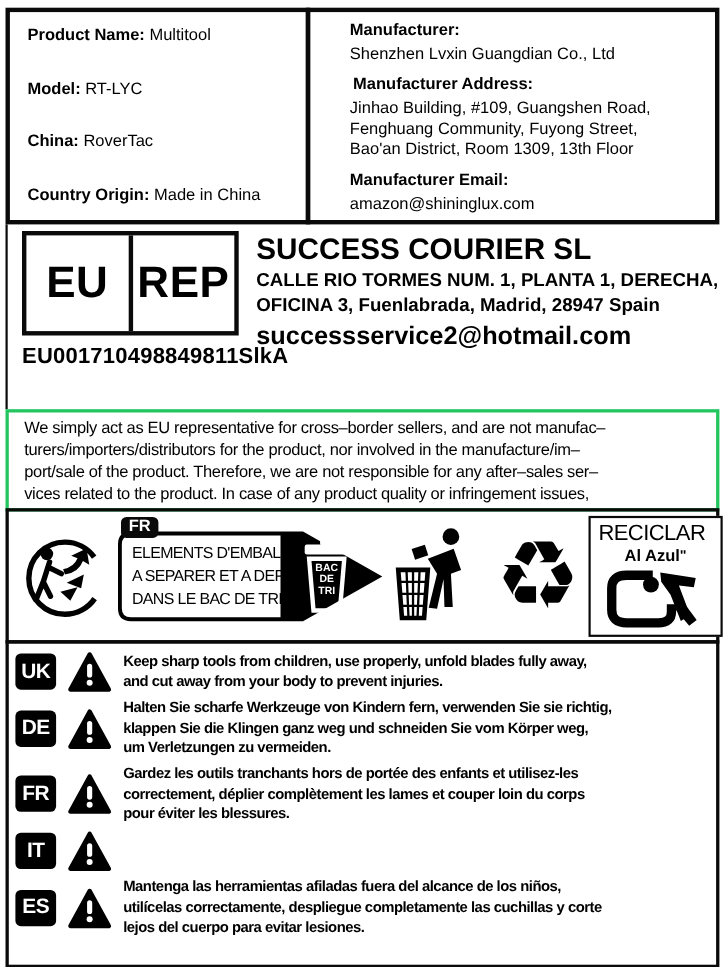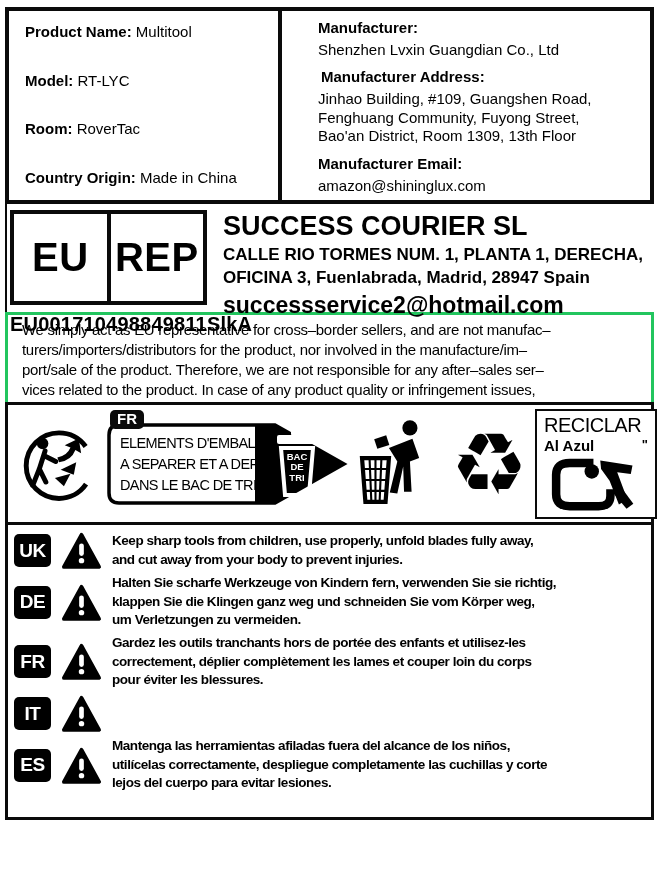--- a/index.html
+++ b/index.html
@@ -14,21 +14,21 @@
   .prow b { font-weight:bold; }
   .manu-box { flex:1; margin-left:-4px; border:4px solid #0a0a0a; padding:8px 8px 4px 36px; font-size:15px; }
   .m-bold { font-weight:bold; white-space:nowrap; }
   .m-name { margin-top:5px; white-space:nowrap; }
   .m-addr-label { margin-top:10px; margin-left:3px; }
   .m-addr { margin-top:5px; line-height:18.5px; white-space:nowrap; }
   .m-email-label { margin-top:9px; }
   .m-email { margin-top:5px; white-space:nowrap; }
 
   
-  .eurep { height:108px; border-left:2px solid #0a0a0a; display:flex; padding:6px 0 0 3px; }
+  .eurep { height:168px; border-left:2px solid #0a0a0a; display:flex; padding:6px 0 0 13px; }
   .eurep-left { width:205px; flex:none; }
   .eurep-badge { display:flex; border:4px solid #0a0a0a; width:197px; height:95px; }
   .ecell { flex:1; display:flex; align-items:center; justify-content:center; font-weight:bold; font-size:40px; letter-spacing:0.5px; }
   .ecell + .ecell { border-left:4px solid #0a0a0a; }
   .eurep-code { font-size:20px; font-weight:600; margin-top:8px; white-space:nowrap; letter-spacing:0.2px; }
   .eurep-right { margin-left:8px; }
   .company { font-size:27px; font-weight:bold; line-height:32px; white-space:nowrap; }
   .eu-address { font-size:17px; font-weight:bold; line-height:22.5px; margin-top:2px; white-space:nowrap; }
   .eu-email { font-size:23px; font-weight:bold; margin-top:3px; white-space:nowrap; }
 
@@ -42,42 +42,42 @@
   .banner .shape { position:absolute; inset:0; width:100%; height:100%; }
   .fr-tag { position:absolute; top:-8px; left:7px; background:#0a0a0a; color:#fff; font-weight:bold; font-size:15px; padding:0 7px 2px; border-radius:5px; z-index:2; }
   .btext { position:absolute; left:17px; top:15px; font-size:14.5px; line-height:21px; letter-spacing:-0.6px; white-space:nowrap; z-index:1; }
   .bin-wrap { position:absolute; right:24px; top:11px; width:56px; height:70px; z-index:1; }
   .bin-wrap svg { position:absolute; inset:0; }
   .bin-text { position:absolute; top:23px; left:0; right:0; text-align:center; color:#fff; font-size:9.5px; font-weight:bold; line-height:10.5px; letter-spacing:0; }
   .tidyman { width:84px; height:96px; flex:none; margin-left:8px; }
   .mobius { font-family:"DejaVu Sans",sans-serif; font-size:86px; line-height:90px; width:92px; text-align:center; flex:none; margin-left:2px; }
   .reciclar { width:122px; height:110px; border:2px solid #0a0a0a; flex:none; margin-left:auto; padding:3px 7px; background:#fff; }
   .rec-title { font-size:20px; letter-spacing:-0.5px; line-height:23px; white-space:nowrap; }
-  .rec-sub-row { display:flex; justify-content:space-between; align-items:flex-start; }
+  .rec-sub-row { display:flex; justify-content:center; align-items:flex-start; }
   .rec-sub { font-size:15px; font-weight:bold; line-height:17px; }
   .rec-quote { font-size:13px; font-weight:bold; }
   .rec-picto { display:block; margin:3px auto 0; }
 
   
   .warnings { border:3px solid #0a0a0a; margin-top:-3px; height:298px; display:flex; flex-direction:column; justify-content:space-between; padding:6px 8px 24px 6px; }
   .wrow { display:flex; align-items:center; gap:9px; }
   .badge { width:37px; height:33px; background:#000; color:#fff; border-radius:5px; display:flex; align-items:center; justify-content:center; font-size:19px; font-weight:bold; flex:none; letter-spacing:-0.5px; }
   .wtri { width:43px; height:39px; flex:none; }
   .wtext { font-size:13.5px; font-weight:bold; line-height:18.6px; letter-spacing:-0.45px; white-space:nowrap; }
 </style>
 </head>
 <body>
 
 <div class="sheet">
 
   <div class="top-row">
     <div class="product-box">
       <div class="prow"><b>Product Name:</b> <span>Multitool</span></div>
       <div class="prow"><b>Model:</b> <span>RT-LYC</span></div>
-      <div class="prow"><b>Room:</b> <span>RoverTac</span></div>
+      <div class="prow"><b>China:</b> <span>RoverTac</span></div>
       <div class="prow"><b>Country Origin:</b> <span>Made in China</span></div>
     </div>
     <div class="manu-box">
       <div class="m-bold">Manufacturer:</div>
       <div class="m-name">Shenzhen Lvxin Guangdian Co., Ltd</div>
       <div class="m-bold m-addr-label">Manufacturer Address:</div>
       <div class="m-addr">Jinhao Building, #109, Guangshen Road,<br>Fenghuang Community, Fuyong Street,<br>Bao'an District, Room 1309, 13th Floor</div>
       <div class="m-bold m-email-label">Manufacturer Email:</div>
       <div class="m-email">amazon@shininglux.com</div>
     </div>

